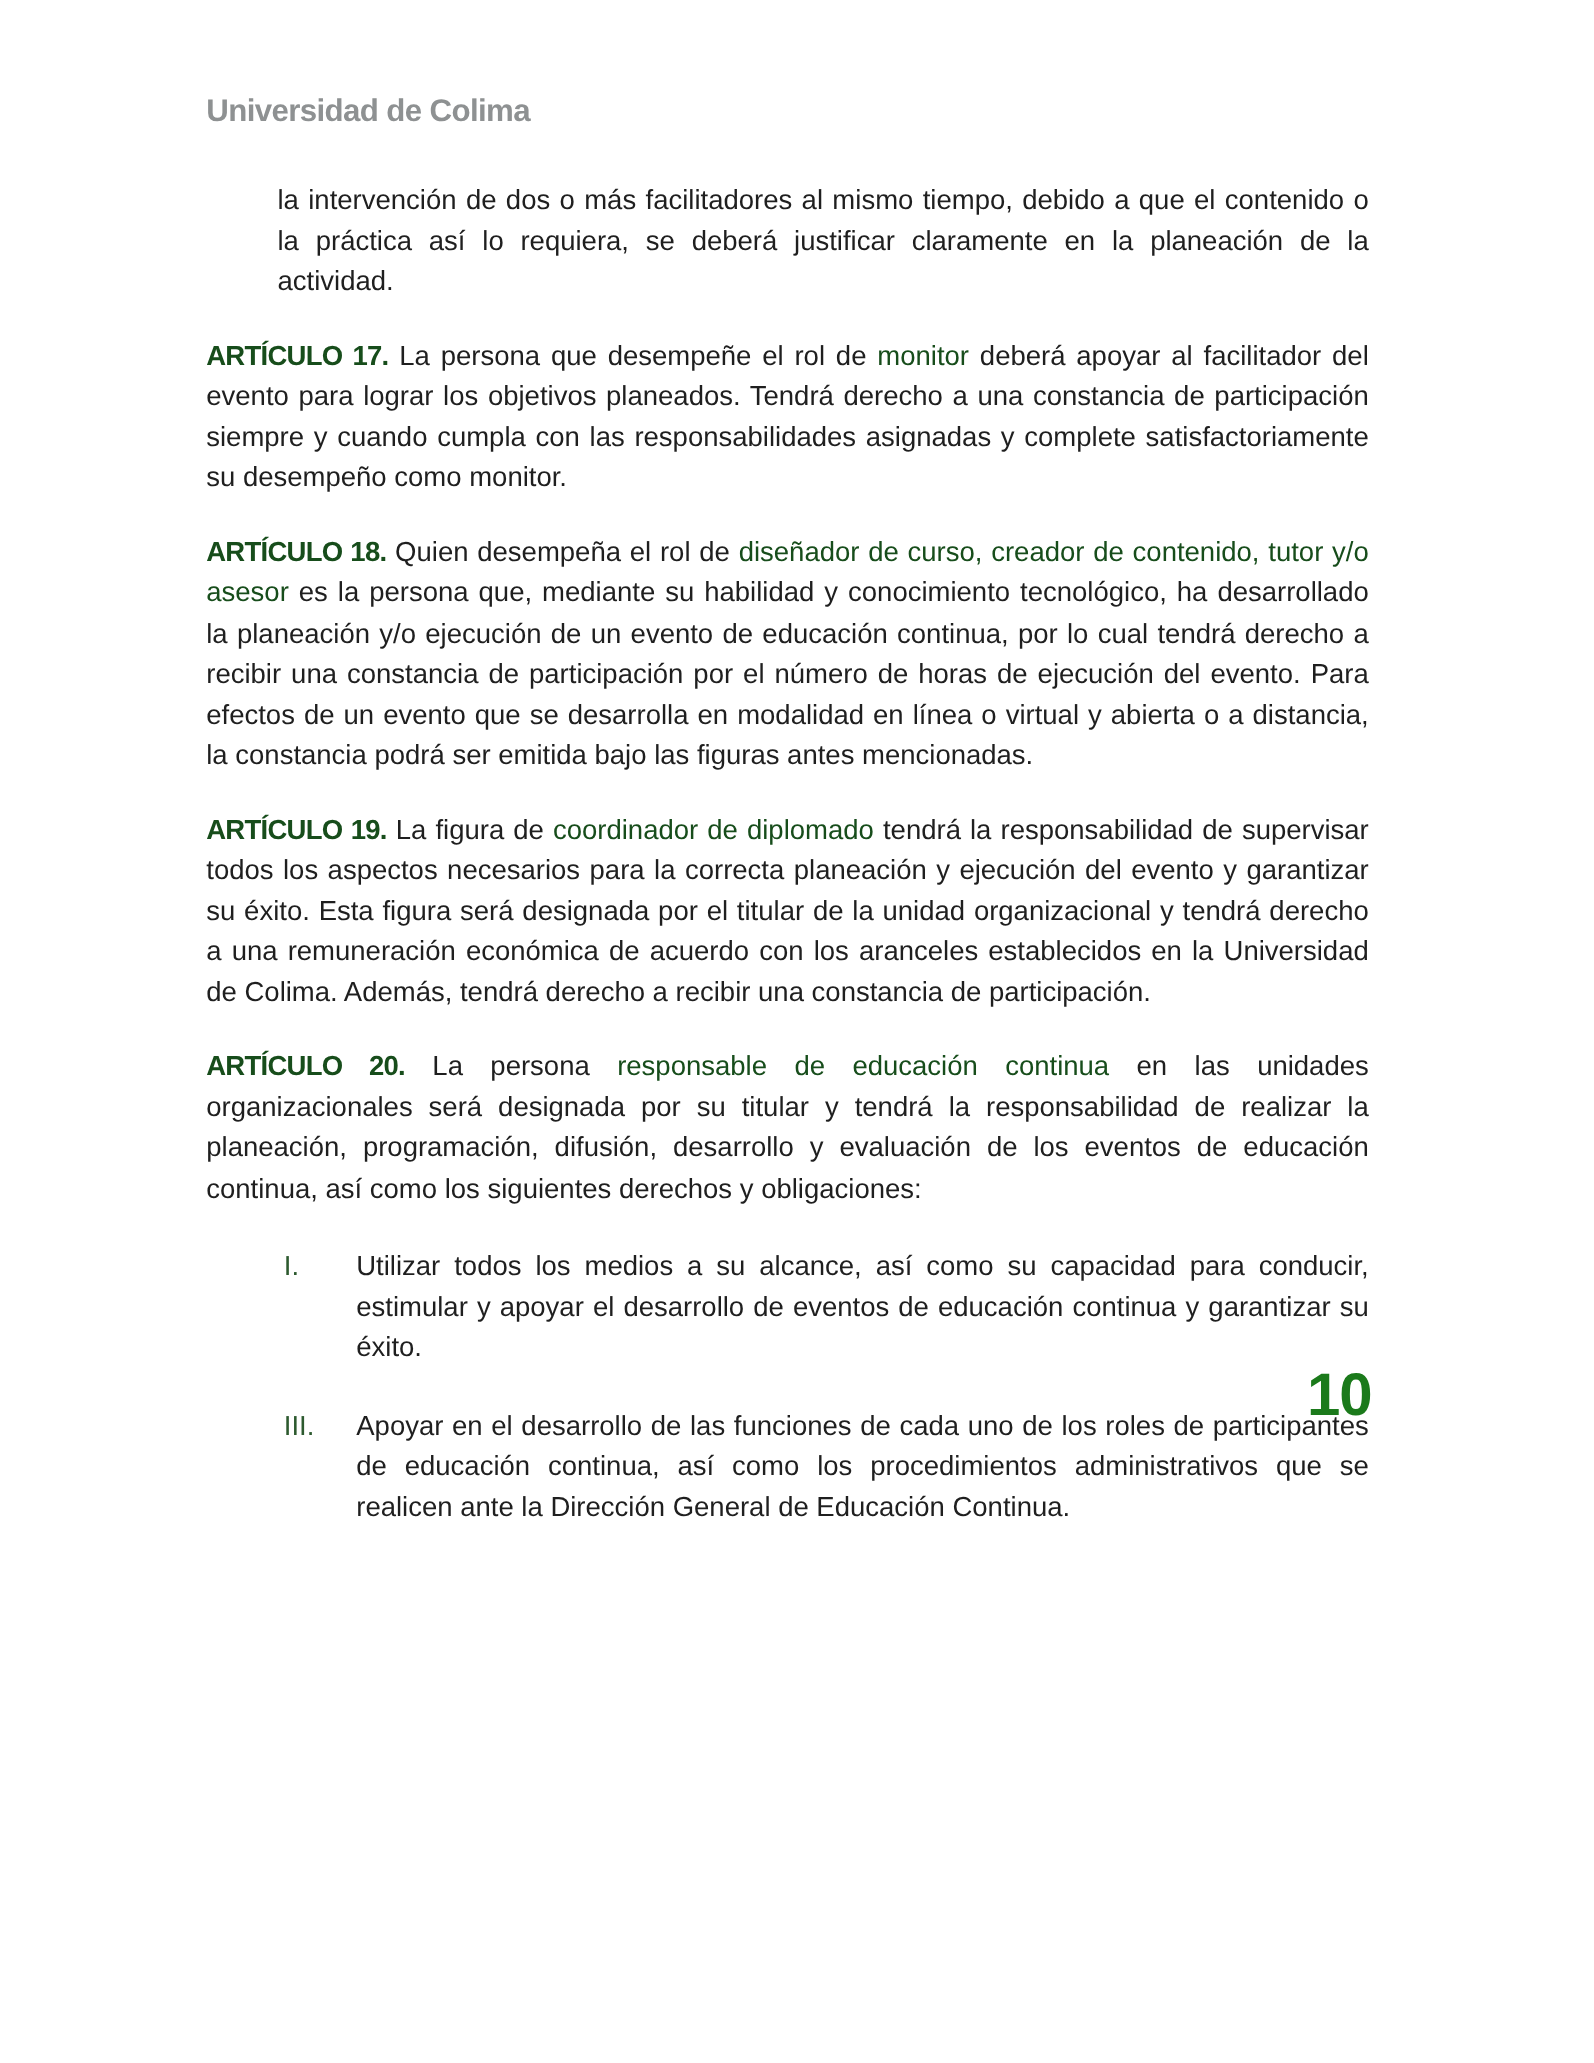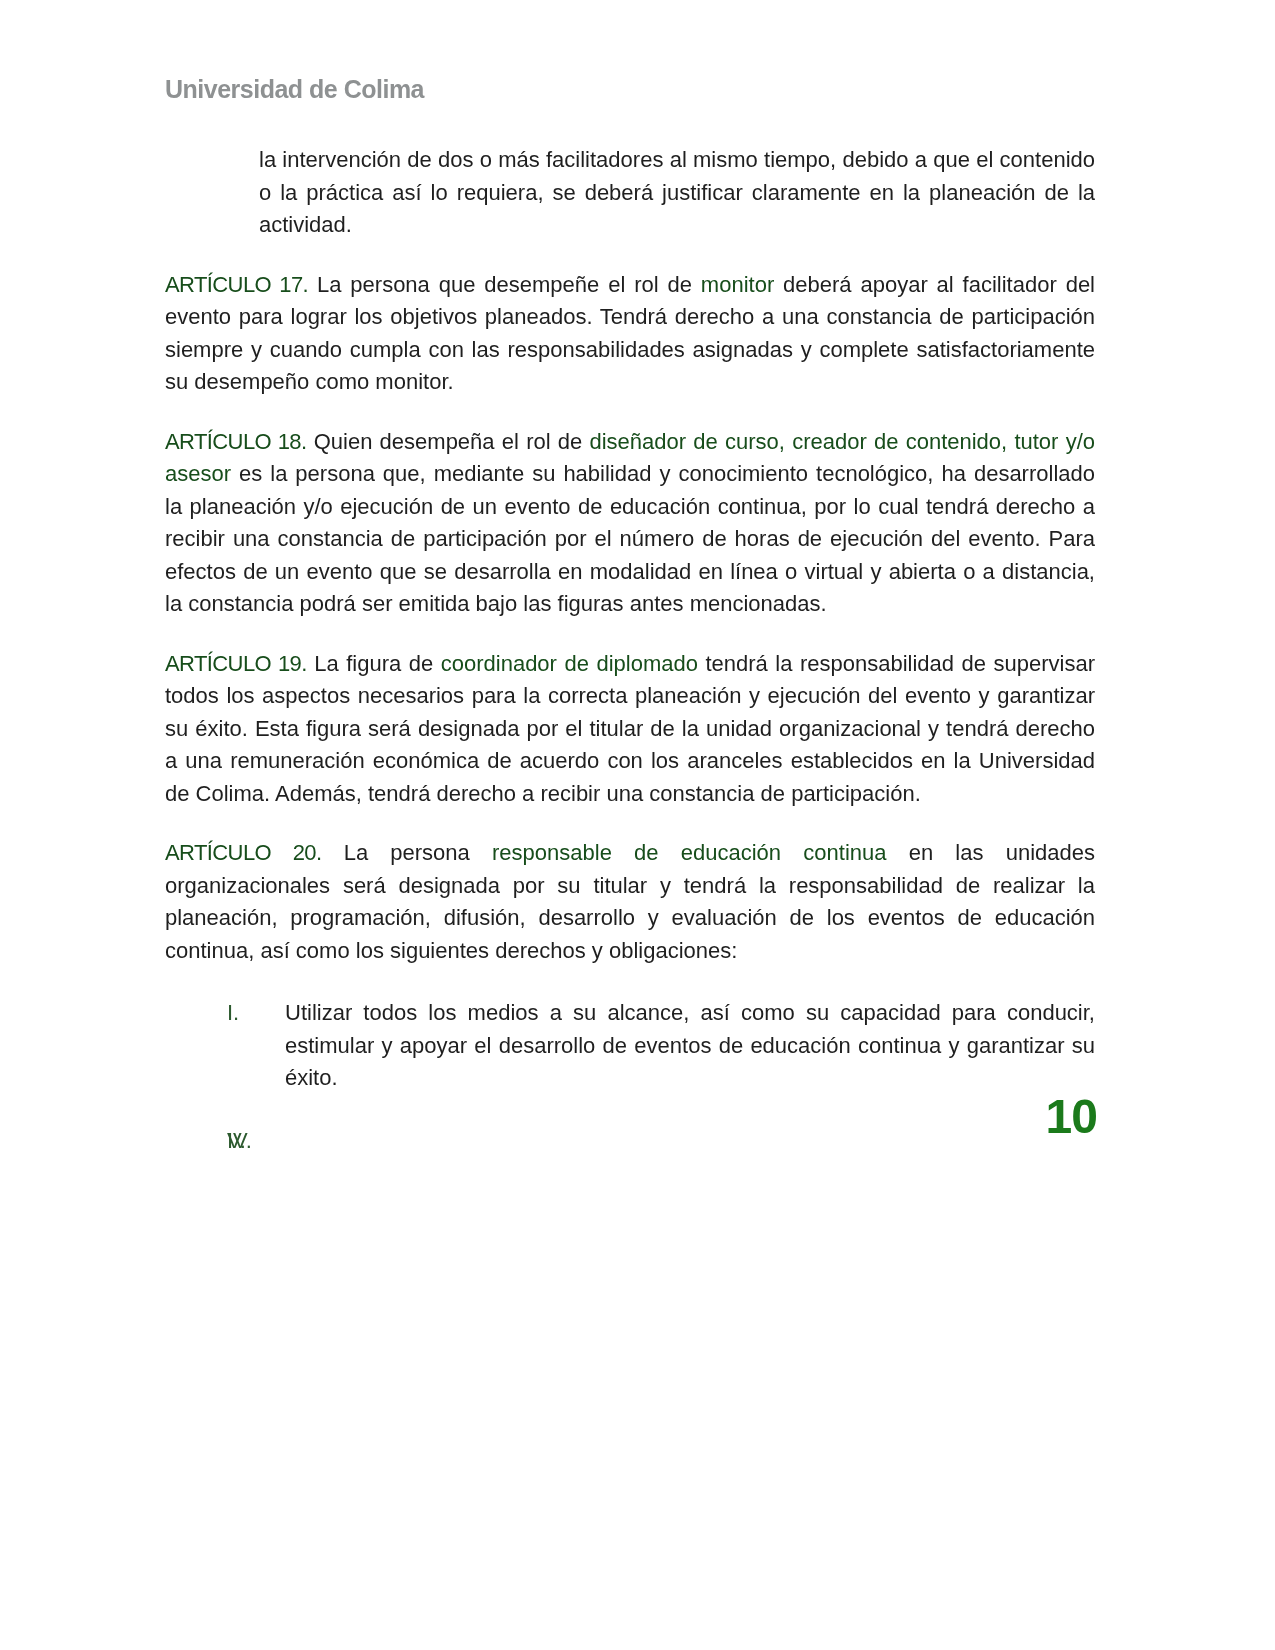--- a/index.html
+++ b/index.html
@@ -26,24 +26,24 @@
     color: #8e9192;
     margin: 0 0 40px 0;
   }
   .para {
     font-size: 22px;
     line-height: 32.5px;
     text-align: justify;
     margin: 0 0 27px 0;
   }
   .intro {
-    margin-left: 94px;
+    margin-left: 57px;
   }
   .article-label {
-    font-weight: 400;
+    font-weight: 700;
     letter-spacing: -0.6px;
     color: #174d1b;
     margin-top: 20px;
   }
   .accent {
     font-weight: 400;
     color: #174d1b;
   }
   .roman-list {
     margin-top: 30px;
@@ -83,18 +83,19 @@
 
   <div>
       <p class="para"><span class="article-label">ARTÍCULO 17.</span><span> La persona que desempeñe el rol de </span><span class="accent">monitor</span><span> deberá apoyar al facilitador del evento para lograr los objetivos planeados. Tendrá derecho a una constancia de participación siempre y cuando cumpla con las responsabilidades asignadas y complete satisfactoriamente su desempeño como monitor.</span></p>
       <p class="para"><span class="article-label">ARTÍCULO 18.</span><span> Quien desempeña el rol de </span><span class="accent">diseñador de curso, creador de contenido, tutor y/o asesor</span><span> es la persona que, mediante su habilidad y conocimiento tecnológico, ha desarrollado la planeación y/o ejecución de un evento de educación continua,  por lo cual tendrá derecho a recibir una constancia de participación por el número de horas de ejecución del evento.  Para efectos de un evento que se desarrolla en modalidad en línea o virtual y abierta o a distancia, la constancia podrá ser emitida bajo las figuras antes mencionadas.</span></p>
       <p class="para"><span class="article-label">ARTÍCULO 19.</span><span> La figura de </span><span class="accent">coordinador de diplomado</span><span> tendrá la responsabilidad de supervisar todos los aspectos necesarios para la correcta planeación y ejecución del evento y garantizar su éxito. Esta figura será designada por el titular de la unidad organizacional y tendrá derecho a una remuneración económica de acuerdo con los aranceles establecidos en la Universidad de Colima. Además, tendrá derecho a recibir una constancia de participación.</span></p>
       <p class="para"><span class="article-label">ARTÍCULO 20.</span><span> La persona </span><span class="accent">responsable de educación continua</span><span> en las unidades organizacionales será designada por su titular y tendrá la responsabilidad de realizar la planeación, programación, difusión, desarrollo y evaluación de los eventos de educación continua, así como los siguientes derechos y obligaciones:</span></p>
     </div>
 
   <div class="roman-list">
       <div class="roman-item"><span class="roman-numeral">I.</span><span>Utilizar todos los medios a su alcance, así como su capacidad para conducir, estimular y apoyar el desarrollo de eventos de educación continua y garantizar su éxito.</span></div>
+      <div class="roman-item"><span class="roman-numeral">III.</span><span>Apoyar en el desarrollo de las funciones de cada uno de los roles de participantes de educación continua, así como los procedimientos administrativos que se realicen ante la Dirección General de Educación Continua.</span></div>
       <div class="roman-item"><span class="roman-numeral">IV.</span></div>
       <div class="roman-item"><span class="roman-numeral">V.</span></div>
     </div>
 
   <div class="page-number">10</div>
 </div>
 
 </body></html>

